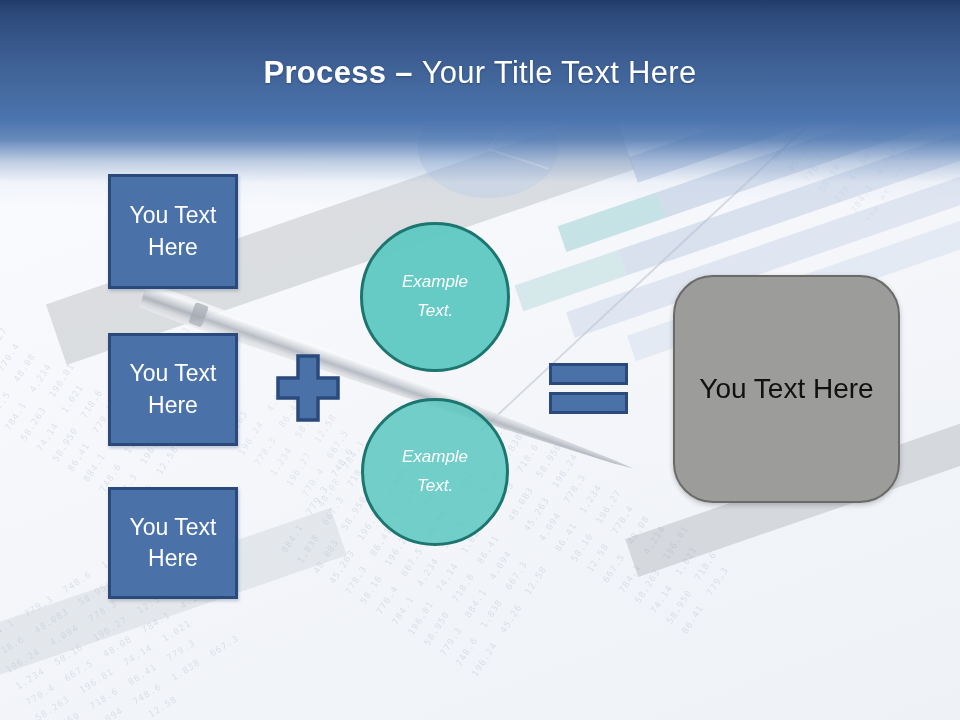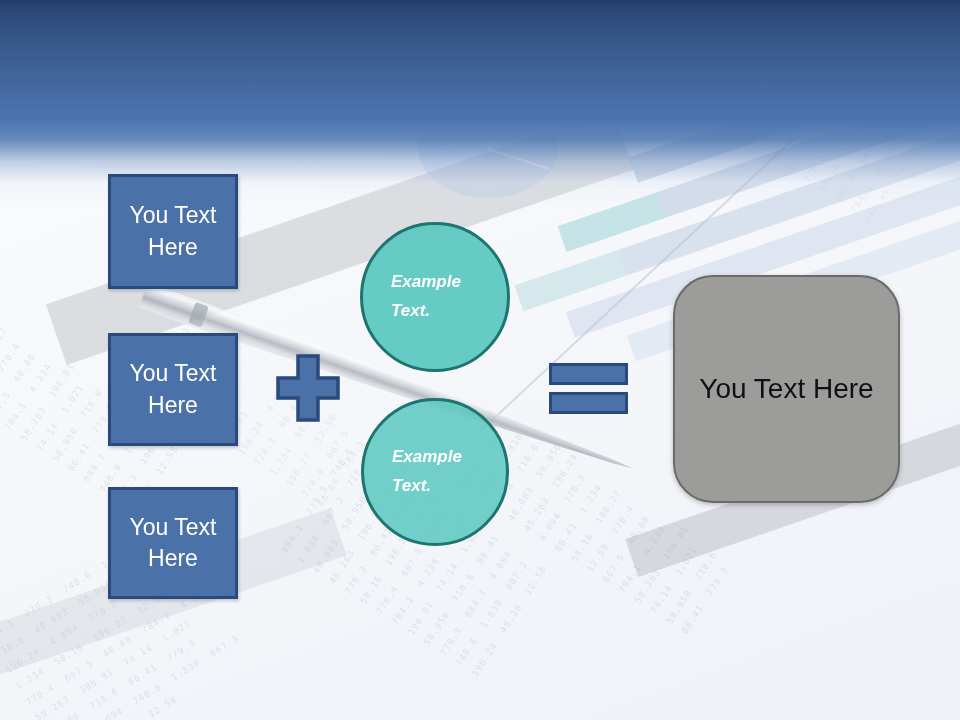--- a/index.html
+++ b/index.html
@@ -67,22 +67,22 @@
   .bb1{top:174px;height:115px;}
   .bb2{top:333px;height:113px;}
   .bb3{top:487px;height:112px;}
   .plus-wrap{position:absolute;left:276px;top:354px;z-index:4;}
   .eq-wrap{position:absolute;left:549px;top:363px;width:79px;z-index:4;}
   .eq-bar{box-sizing:border-box;width:79px;height:22px;background:#4a72a9;border:3px solid #2a4a7c;}
   .eq-bar + .eq-bar{margin-top:7px;}
   .circle{
     position:absolute;border-radius:50%;box-sizing:border-box;z-index:5;
     background:rgba(95,200,194,.95);border:3px solid #1d7570;
-    color:#ffffff;font-weight:bold;font-style:italic;font-size:17px;line-height:1.7;
-    display:flex;align-items:center;justify-content:center;text-align:left;padding:0 28px;
+    color:#ffffff;font-weight:normal;font-style:italic;font-size:17px;line-height:1.7;
+    display:flex;align-items:center;justify-content:center;text-align:center;padding:0 28px;
   }
   .c1{left:360px;top:222px;width:150px;height:150px;}
   .c2{left:361px;top:398px;width:148px;height:148px;background:rgba(95,200,194,.88);}
   .result-box{
     position:absolute;left:673px;top:275px;width:227px;height:228px;box-sizing:border-box;z-index:4;
     background:#9c9c9a;border:2px solid #6a6a68;border-radius:40px;
     color:#111111;font-size:28px;text-align:center;
     display:flex;align-items:center;justify-content:center;
     box-shadow:0 2px 5px rgba(60,60,60,.3);
   }
@@ -135,20 +135,25 @@
     </div>
 
     <div class="pen">
       <div class="pen-body"></div>
       <div class="pen-clip"></div>
     </div>
   </div>
 
   <div class="header-band"></div>
 
+  <div class="title">
+    <span class="bold">Process</span>
+    <span class="bold">– </span>
+    <span class="light">Your Title Text Here</span>
+  </div>
 
   <div class="blue-box bb1">
     <span>You Text Here</span>
   </div>
   <div class="blue-box bb2">
     <span>You Text Here</span>
   </div>
   <div class="blue-box bb3">
     <span>You Text Here</span>
   </div>

